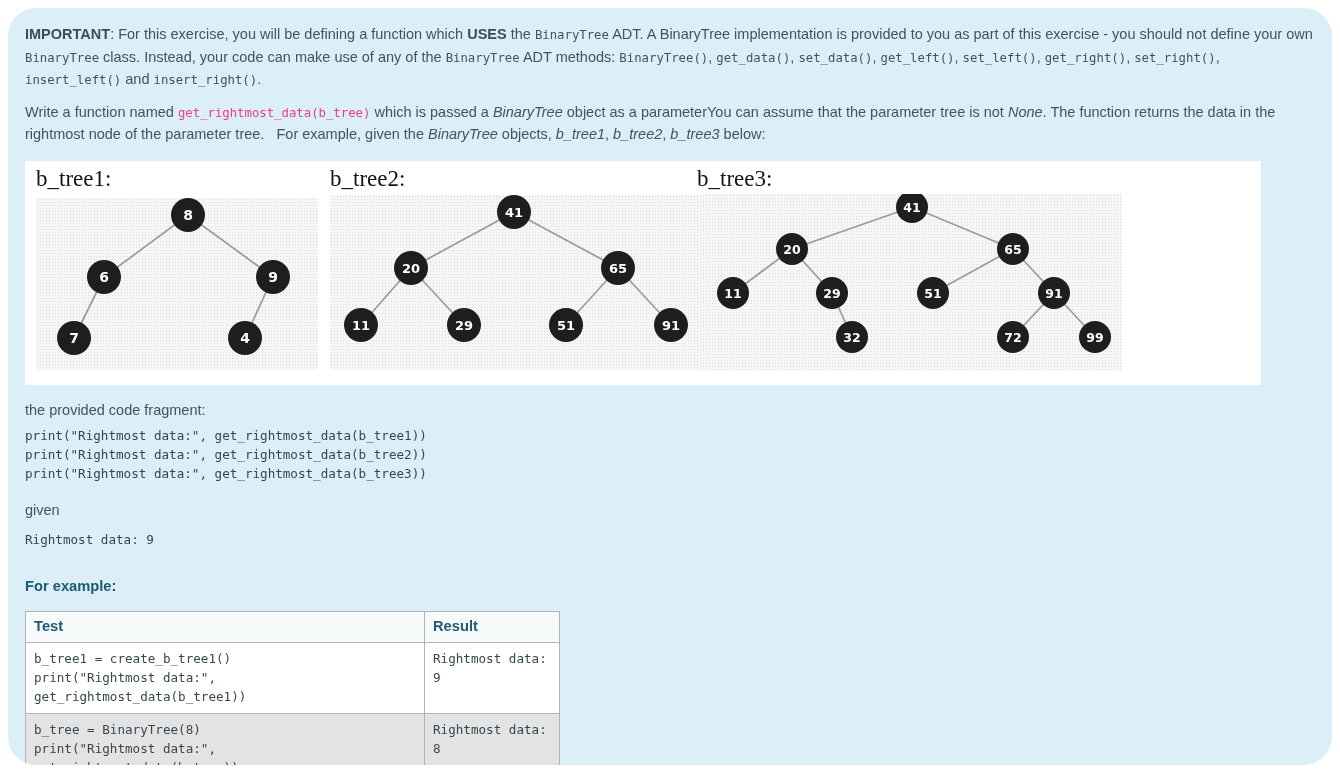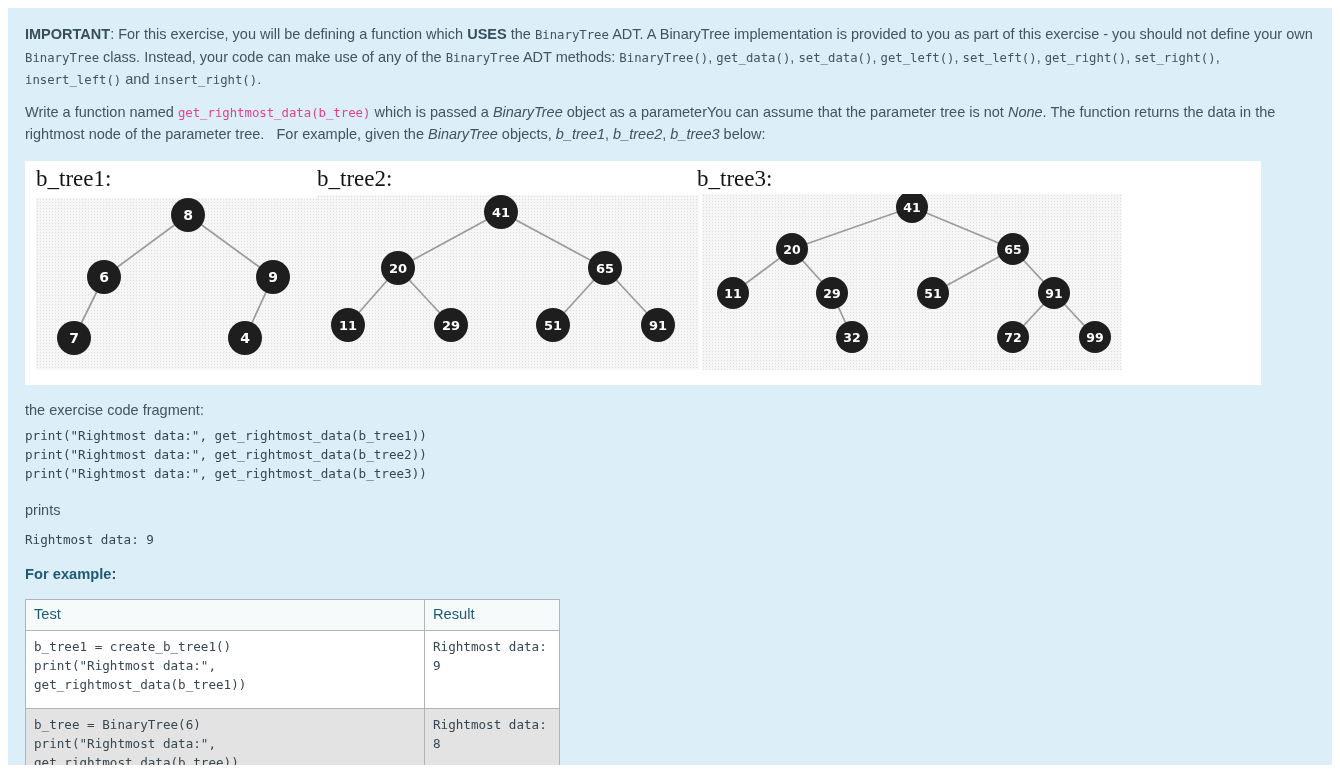--- a/index.html
+++ b/index.html
@@ -2,20 +2,21 @@
 <html><head>
 <meta charset="utf-8">
 <style>
   html,body{margin:0;padding:0;background:#ffffff;}
   body{font-family:"Liberation Sans","DejaVu Sans",sans-serif;}
   .panel{
     margin:8px; height:757px; box-sizing:border-box;
     background:#dceef7; padding:16px 16px 0 17px;
     color:#42545e; font-size:14.5px; line-height:21.5px;
     overflow:hidden;
+    border-radius:28px;
   }
   p{margin:0;}
   .intro-p{margin-bottom:10px;}
   .task-p{margin-bottom:15px;}
   .seg-b{font-weight:bold;color:#35505c;}
   .seg-i{font-style:italic;}
   .seg-c{font-family:"DejaVu Sans Mono","Liberation Mono",monospace;font-size:12.3px;color:#3f5560;}
   .seg-p{font-family:"DejaVu Sans Mono","Liberation Mono",monospace;font-size:12.3px;color:#e83e8c;}
 
   .treebox{
@@ -33,38 +34,38 @@
 
   .sec-label{margin-top:15px;}
   .codeblock{
     margin-top:5px;
     font-family:"DejaVu Sans Mono","Liberation Mono",monospace;
     font-size:12.6px; line-height:19px; color:#374752;
     white-space:pre;
   }
   .prints-label{margin-top:17px;}
   .codeblock.out{margin-top:8px;}
-  .for-example{margin-top:15px; font-weight:bold; color:#1d5a73; font-size:14.7px;}
+  .for-example{margin-top:27px; font-weight:bold; color:#1d5a73; font-size:14.7px;}
 
   table.examples{
     margin-top:14px; border-collapse:collapse; background:#ffffff;
     font-family:"DejaVu Sans Mono","Liberation Mono",monospace;
     font-size:12.6px; line-height:19px; color:#374752;
   }
   table.examples th, table.examples td{
     border:1px solid #b3b3b3; text-align:left; vertical-align:top;
   }
   table.examples th{
     background:#f7fafb; color:#1d5a73;
     font-family:"Liberation Sans","DejaVu Sans",sans-serif;
-    font-size:14.7px; font-weight:normal; padding:5px 8px 6px 8px;
+    font-size:14.7px; font-weight:bold; padding:5px 8px 6px 8px;
   }
   th.col-test{width:382px;}
   th.col-result{width:118px;}
-  table.examples td{padding:6px 8px 14px 8px; height:37px;}
+  table.examples td{padding:6px 8px 7px 8px; height:37px;}
   tr.row-alt td{background:#e3e3e3;}
 </style>
 </head>
 <body>
 
 <div class="panel">
 
   <p class="intro-p"><span class="seg-b">IMPORTANT</span><span>: For this exercise, you will be defining a function which </span><span class="seg-b">USES</span><span> the </span><span class="seg-c">BinaryTree</span><span> ADT. A BinaryTree implementation is provided to you as part of this exercise - you should not define your own </span><span class="seg-c">BinaryTree</span><span> class. Instead, your code can make use of any of the </span><span class="seg-c">BinaryTree</span><span> ADT methods: </span><span class="seg-c">BinaryTree()</span><span>, </span><span class="seg-c">get_data()</span><span>, </span><span class="seg-c">set_data()</span><span>, </span><span class="seg-c">get_left()</span><span>, </span><span class="seg-c">set_left()</span><span>, </span><span class="seg-c">get_right()</span><span>, </span><span class="seg-c">set_right()</span><span>, </span><span class="seg-c">insert_left()</span><span> and </span><span class="seg-c">insert_right()</span><span>.</span></p>
 
   <p class="task-p"><span>Write a function named </span><span class="seg-p">get_rightmost_data(b_tree)</span><span> which is passed a </span><span class="seg-i">BinaryTree</span><span> object as a parameterYou can assume that the parameter tree is not </span><span class="seg-i">None</span><span>. The function returns the data in the rightmost node of the parameter tree. &nbsp; For example, given the </span><span class="seg-i">BinaryTree</span><span> objects, </span><span class="seg-i">b_tree1</span><span>, </span><span class="seg-i">b_tree2</span><span>, </span><span class="seg-i">b_tree3</span><span> below:</span></p>
@@ -89,21 +90,21 @@
           <circle cx="68" cy="79" r="17" fill="#1e1e1e"></circle>
           <text x="68" y="79" text-anchor="middle" dominant-baseline="central" fill="#ffffff" font-family="&quot;DejaVu Sans&quot;,&quot;Liberation Sans&quot;,sans-serif" font-size="14" font-weight="bold">6</text>
           <circle cx="237" cy="79" r="17" fill="#1e1e1e"></circle>
           <text x="237" y="79" text-anchor="middle" dominant-baseline="central" fill="#ffffff" font-family="&quot;DejaVu Sans&quot;,&quot;Liberation Sans&quot;,sans-serif" font-size="14" font-weight="bold">9</text>
           <circle cx="38" cy="140" r="17" fill="#1e1e1e"></circle>
           <text x="38" y="140" text-anchor="middle" dominant-baseline="central" fill="#ffffff" font-family="&quot;DejaVu Sans&quot;,&quot;Liberation Sans&quot;,sans-serif" font-size="14" font-weight="bold">7</text>
           <circle cx="209" cy="140" r="17" fill="#1e1e1e"></circle>
           <text x="209" y="140" text-anchor="middle" dominant-baseline="central" fill="#ffffff" font-family="&quot;DejaVu Sans&quot;,&quot;Liberation Sans&quot;,sans-serif" font-size="14" font-weight="bold">4</text>
         </svg>
       </div>
-      <div class="treefig fig-1" style="left: 292px;">
+      <div class="treefig fig-1" style="left: 305px;">
         <span class="tlabel">b_tree2:</span>
         <svg width="382" height="175">
           <defs>
             <pattern id="stip1" width="3" height="3" patternUnits="userSpaceOnUse">
               <rect width="3" height="3" fill="#f6f6f6"></rect>
               <rect x="1" y="1" width="1" height="1" fill="#dcdcdc"></rect>
             </pattern>
           </defs>
           <rect width="382" height="175" fill="url(#stip1)"></rect>
           <line x1="184" y1="17" x2="81" y2="73" stroke="#9b9b9b" stroke-width="1.7"></line>
@@ -164,25 +165,25 @@
           <circle cx="150" cy="143" r="16" fill="#1e1e1e"></circle>
           <text x="150" y="143" text-anchor="middle" dominant-baseline="central" fill="#ffffff" font-family="&quot;DejaVu Sans&quot;,&quot;Liberation Sans&quot;,sans-serif" font-size="12.5" font-weight="bold">32</text>
           <circle cx="311" cy="143" r="16" fill="#1e1e1e"></circle>
           <text x="311" y="143" text-anchor="middle" dominant-baseline="central" fill="#ffffff" font-family="&quot;DejaVu Sans&quot;,&quot;Liberation Sans&quot;,sans-serif" font-size="12.5" font-weight="bold">72</text>
           <circle cx="393" cy="143" r="16" fill="#1e1e1e"></circle>
           <text x="393" y="143" text-anchor="middle" dominant-baseline="central" fill="#ffffff" font-family="&quot;DejaVu Sans&quot;,&quot;Liberation Sans&quot;,sans-serif" font-size="12.5" font-weight="bold">99</text>
         </svg>
       </div>
     </div>
 
-  <p class="sec-label">the exercise code fragment:</p>
+  <p class="sec-label">the provided code fragment:</p>
 
   <div class="codeblock"><div>print("Rightmost data:", get_rightmost_data(b_tree1))</div><div>print("Rightmost data:", get_rightmost_data(b_tree2))</div><div>print("Rightmost data:", get_rightmost_data(b_tree3))</div></div>
 
-  <p class="sec-label prints-label">prints</p>
+  <p class="sec-label prints-label">given</p>
 
   <div class="codeblock out"><div>Rightmost data: 9</div></div>
 
   <p class="for-example">For example:</p>
 
   <table class="examples">
     <thead>
       <tr>
         <th class="col-test">Test</th>
         <th class="col-result">Result</th>
@@ -191,21 +192,21 @@
     <tbody>
         <tr>
           <td>
             <div>b_tree1 = create_b_tree1()</div>
             <div>print("Rightmost data:", get_rightmost_data(b_tree1))</div>
           </td>
           <td>Rightmost data: 9</td>
         </tr>
         <tr class="row-alt">
           <td>
-            <div>b_tree = BinaryTree(6)</div>
+            <div>b_tree = BinaryTree(8)</div>
             <div>print("Rightmost data:", get_rightmost_data(b_tree))</div>
           </td>
           <td>Rightmost data: 8</td>
         </tr>
       </tbody>
   </table>
 
 </div>
 
 </body></html>

